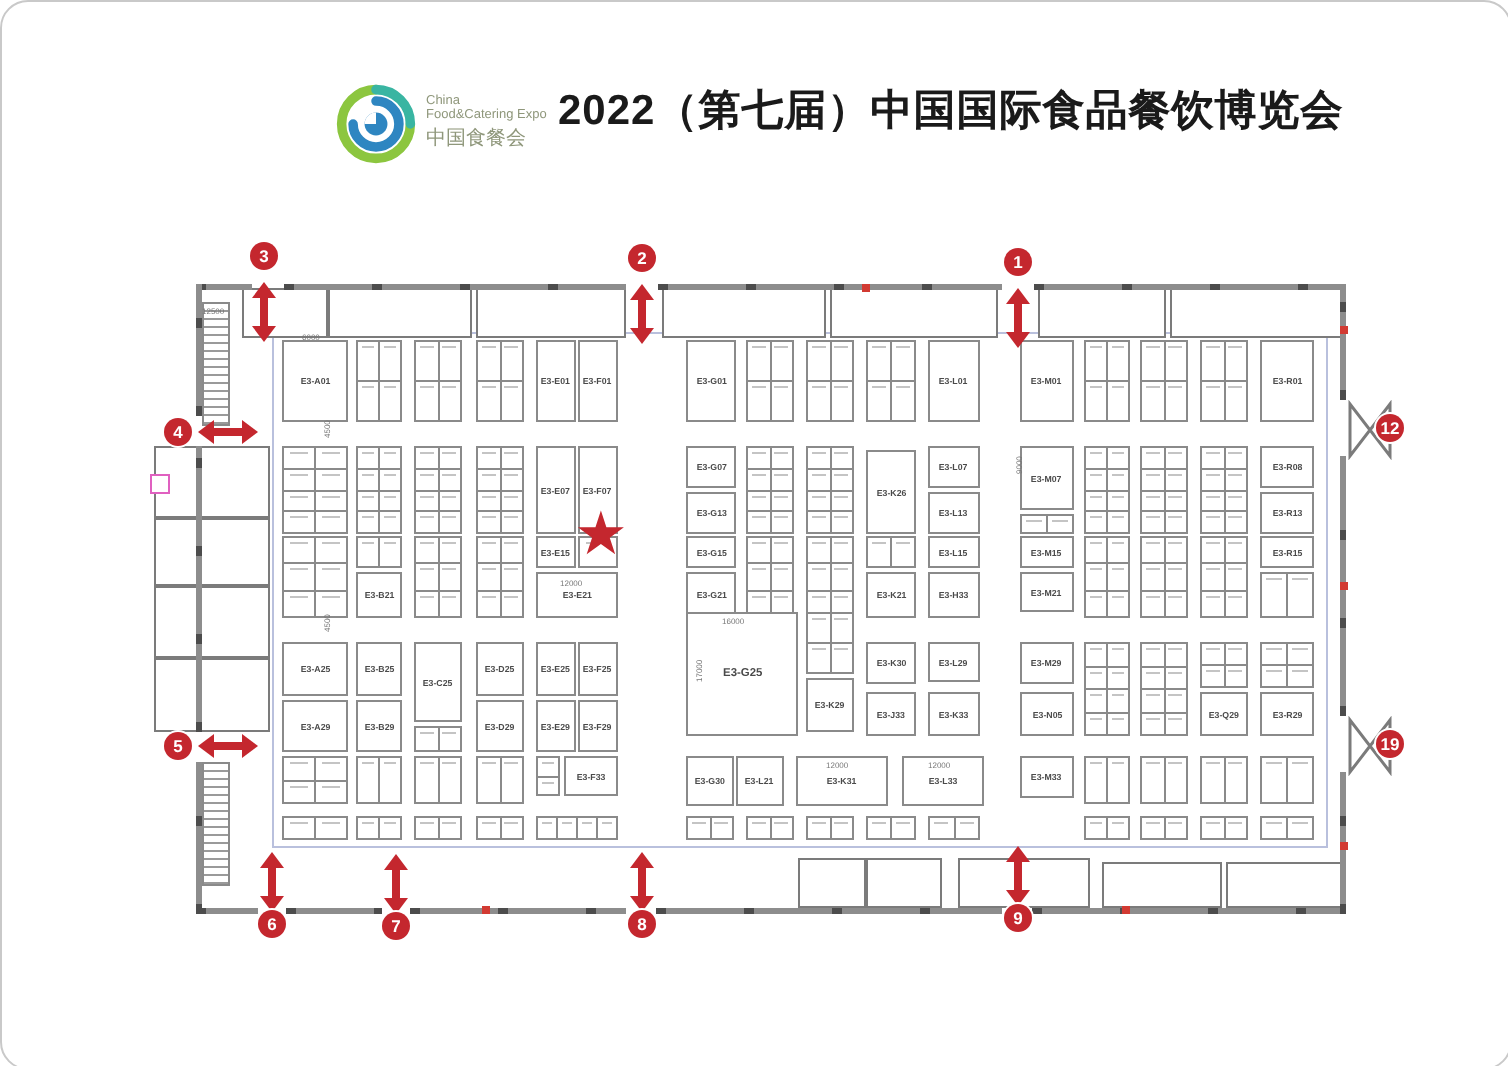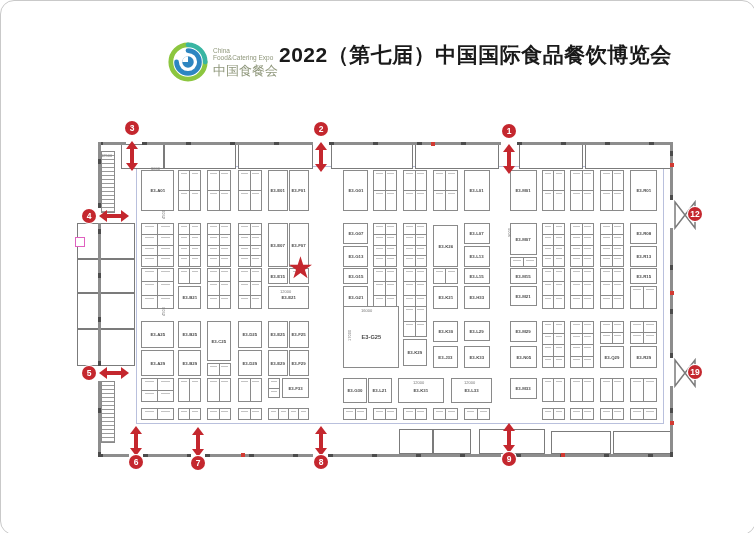--- a/index.html
+++ b/index.html
@@ -2,21 +2,21 @@
 <html><head>
 <meta charset="utf-8">
 <style>
   html,body{margin:0;padding:0;background:#fff;}
   .page{position:relative;width:754px;height:533px;background:#fff;border:1px solid #c9c9c9;border-radius:14px;overflow:hidden;font-family:"Liberation Sans","DejaVu Sans",sans-serif;}
   
   .hdr-hall{position:absolute;left:99px;top:42px;font-size:33px;font-weight:600;color:#111;letter-spacing:1px;}
   .hdr-logo{position:absolute;left:166px;top:40px;width:42px;height:42px;}
   .hdr-logo-text{position:absolute;left:212px;top:46px;line-height:1.15;}
   .hdr-logo-text .l1,.hdr-logo-text .l2{font-size:6.5px;color:#8f977b;}
-  .hdr-logo-text .l3{font-size:13px;color:#8f977b;margin-top:2px;}
+  .hdr-logo-text .l3{font-size:10px;color:#8f977b;margin-top:2px;}
   .hdr-title{position:absolute;left:278px;top:40px;font-size:21px;font-weight:700;color:#1a1a1a;letter-spacing:.5px;}
   .hdr-sub{position:absolute;left:278px;top:74px;font-size:12.5px;font-weight:700;color:#222;}
   
   #plan{position:absolute;left:0;top:0;width:754px;height:533px;}
   #plan *{position:absolute;box-sizing:border-box;}
   .wall-h{background:repeating-linear-gradient(90deg,#4c4c4c 0 5px,#8d8d8d 5px 44px);}
   .wall-v{background:repeating-linear-gradient(0deg,#4c4c4c 0 5px,#8d8d8d 5px 44px);}
   .room{border:1px solid #7b7b7b;background:#fff;}
   .stairs{border:1px solid #8a8a8a;background:repeating-linear-gradient(0deg,#9a9a9a 0 1px,#fff 1px 4px);}
   .field-outline{border:1px solid rgba(100,115,180,.45);}

